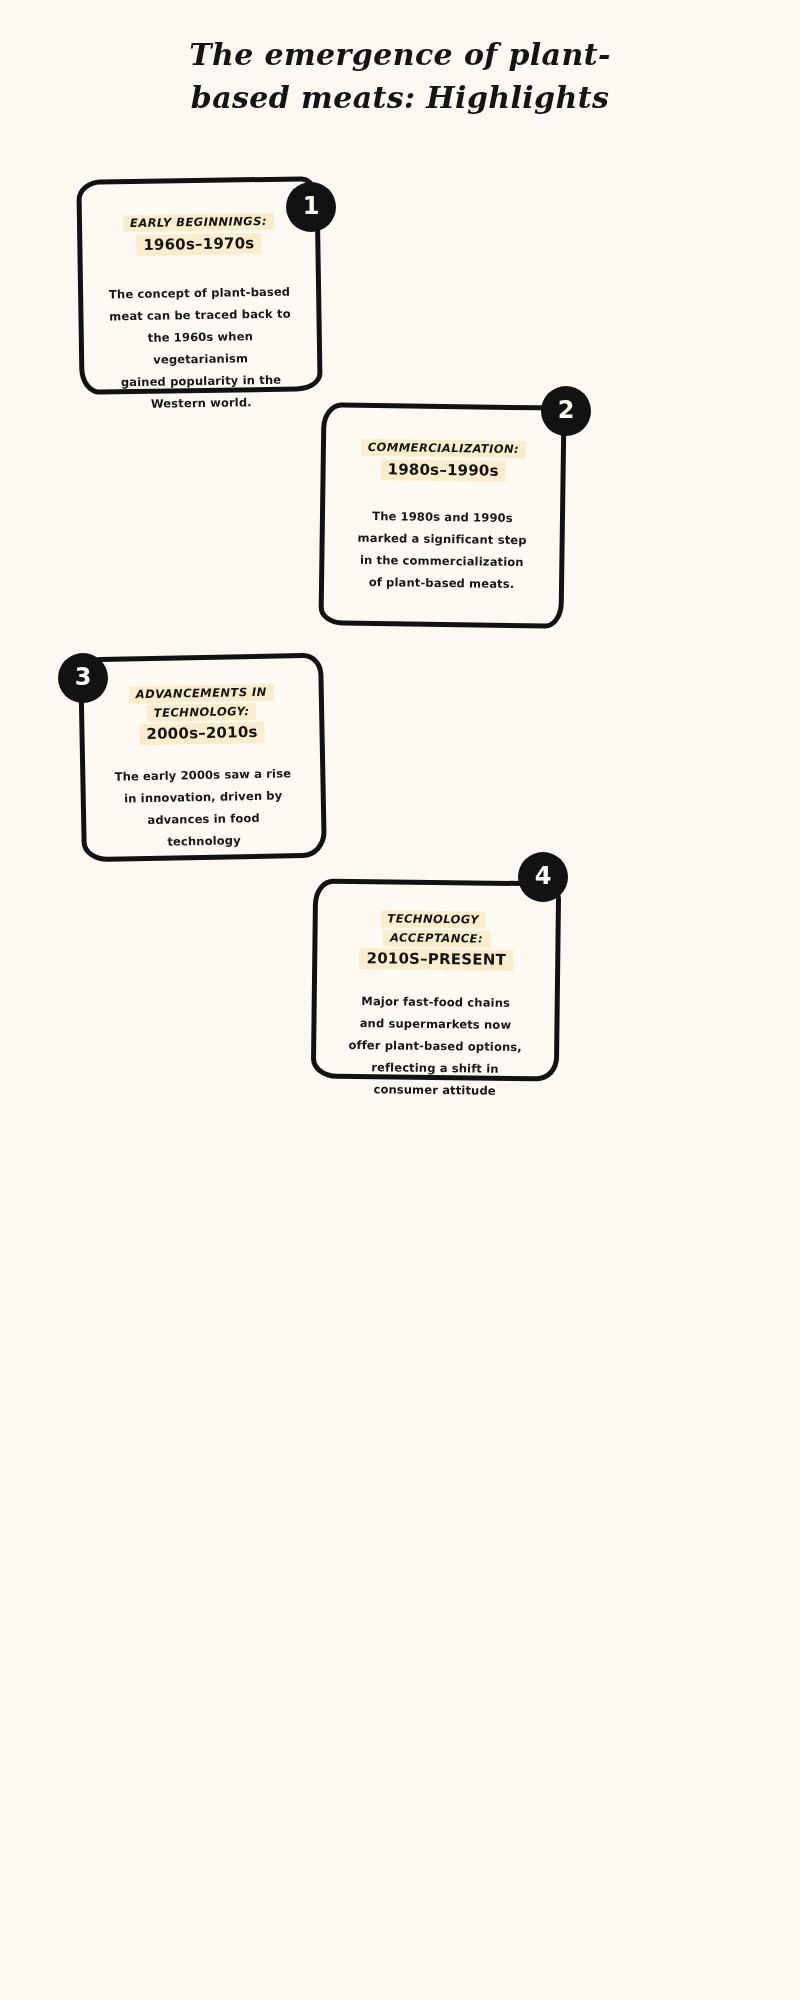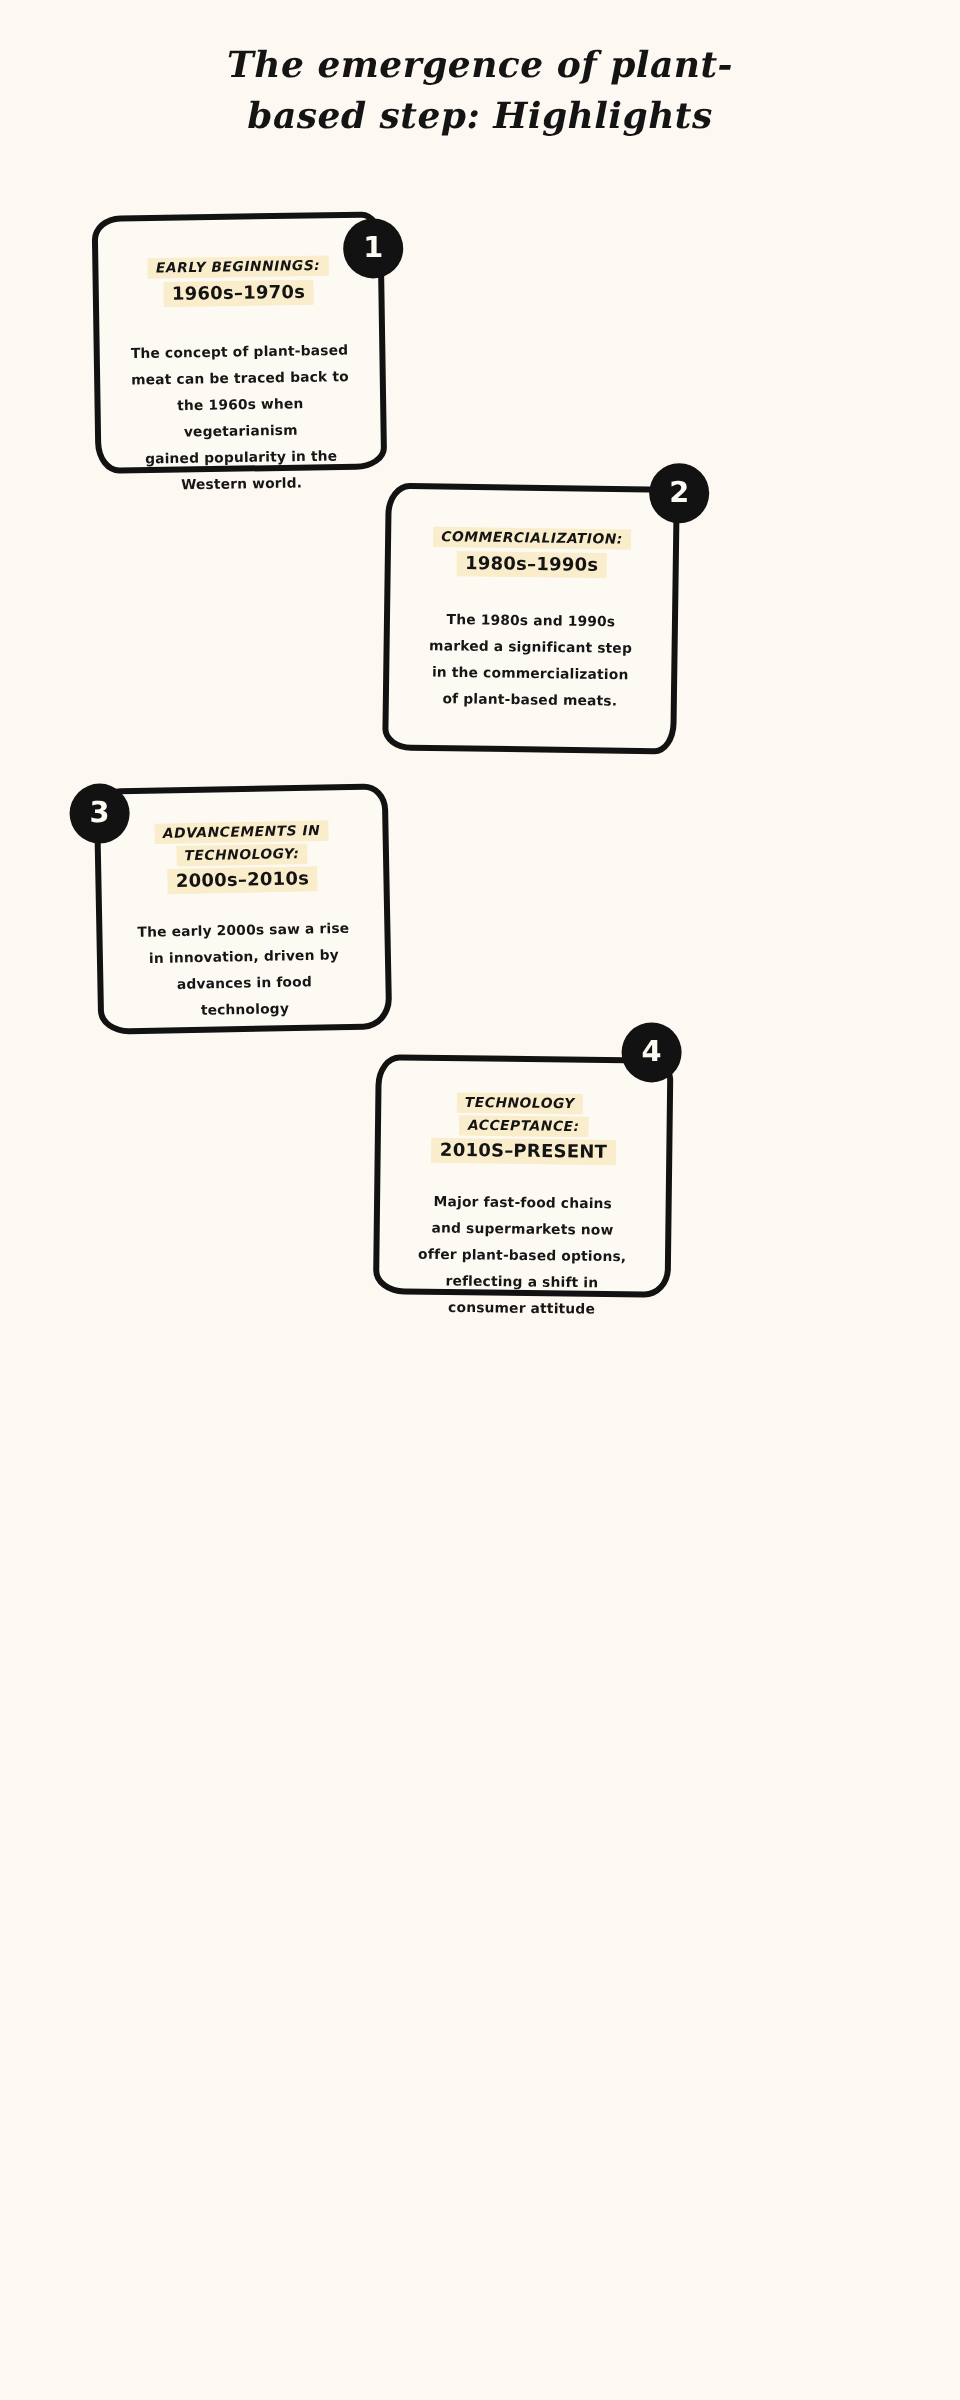--- a/index.html
+++ b/index.html
@@ -136,21 +136,21 @@
   #card-4 .card-body { margin-top:15px; }
   #badge-4 { left:518px; top:852px; }
 </style>
 </head>
 <body>
 
 <div id="stage">
 
   <h1 class="title">
     <span class="tline">The emergence of plant-</span>
-    <span class="tline">based step: Highlights</span>
+    <span class="tline">based meats: Highlights</span>
   </h1>
 
   <div class="card" id="card-1">
     <div class="card-heading">
       <span class="hl">EARLY BEGINNINGS:</span><br>
       <span class="hl big">1960s–1970s</span>
     </div>
     <div class="card-body">
       <span>The concept of plant-based</span><br>
       <span>meat can be traced back to</span><br>

